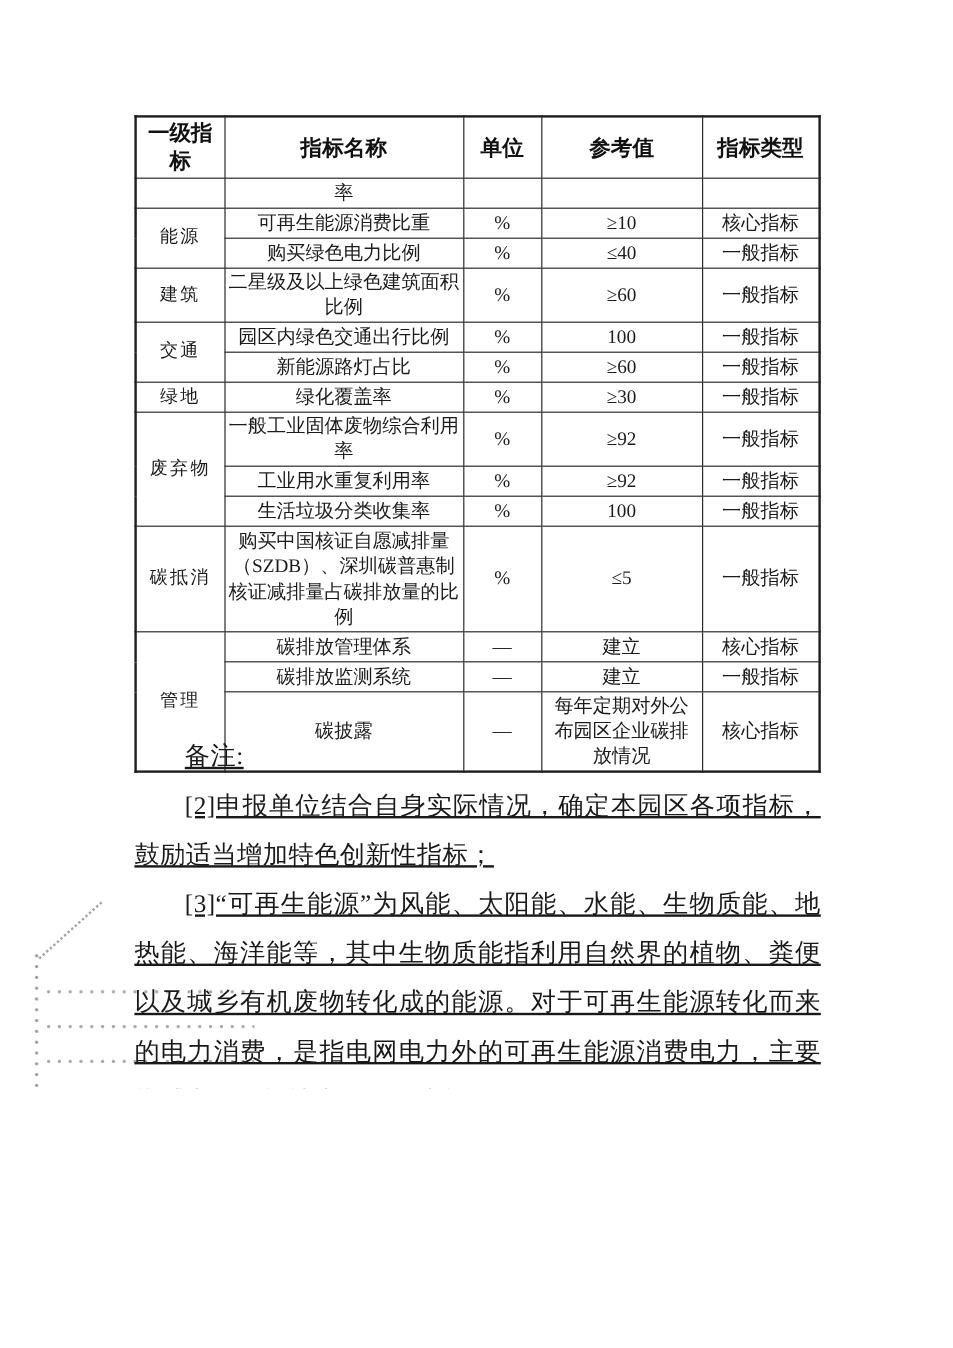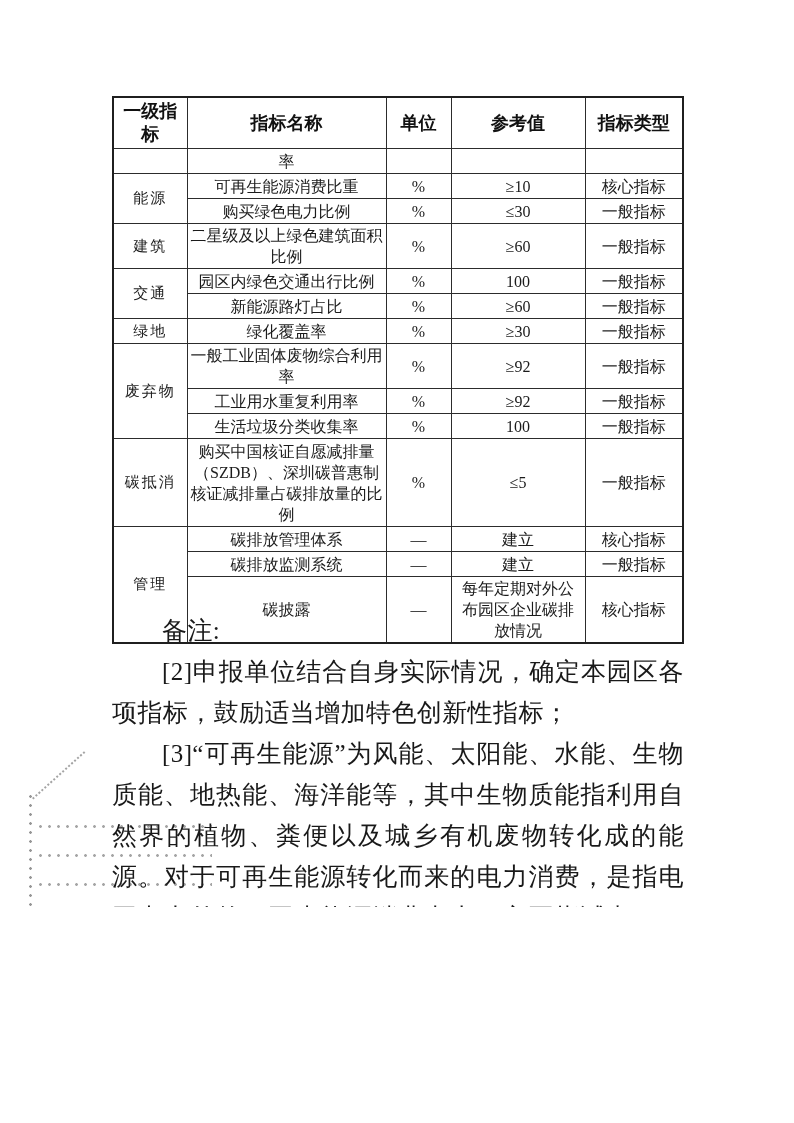--- a/index.html
+++ b/index.html
@@ -43,24 +43,25 @@
     color:#1b1b1b;
   }
   .ind-table td.cat{
     font-size:15px;
     letter-spacing:2px;
   }
 
   
   .notes{
     position:absolute;left:112px;top:610px;width:572px;
-    font-size:25px;line-height:41px;
+    font-size:21px;line-height:41px;
     text-align:justify;
     letter-spacing:0.4px;
     color:#191919;
+    text-decoration:underline;
   }
   .notes p{margin:0;text-indent:2em;}
 
   
   .pagenum{
     position:absolute;left:118px;top:1038px;
     font-size:24px;letter-spacing:3px;color:#1b1b1b;
   }
 
   
@@ -122,21 +123,21 @@
           <tr>
             <td class="cat" rowspan="2">能源</td>
             <td>可再生能源消费比重</td>
             <td>%</td>
             <td>≥10</td>
             <td>核心指标</td>
           </tr>
           <tr>
             <td>购买绿色电力比例</td>
             <td>%</td>
-            <td>≤30</td>
+            <td>≤40</td>
             <td>一般指标</td>
           </tr>
           <tr>
             <td class="cat" rowspan="1">建筑</td>
             <td>二星级及以上绿色建筑面积比例</td>
             <td>%</td>
             <td>≥60</td>
             <td>一般指标</td>
           </tr>
           <tr>

